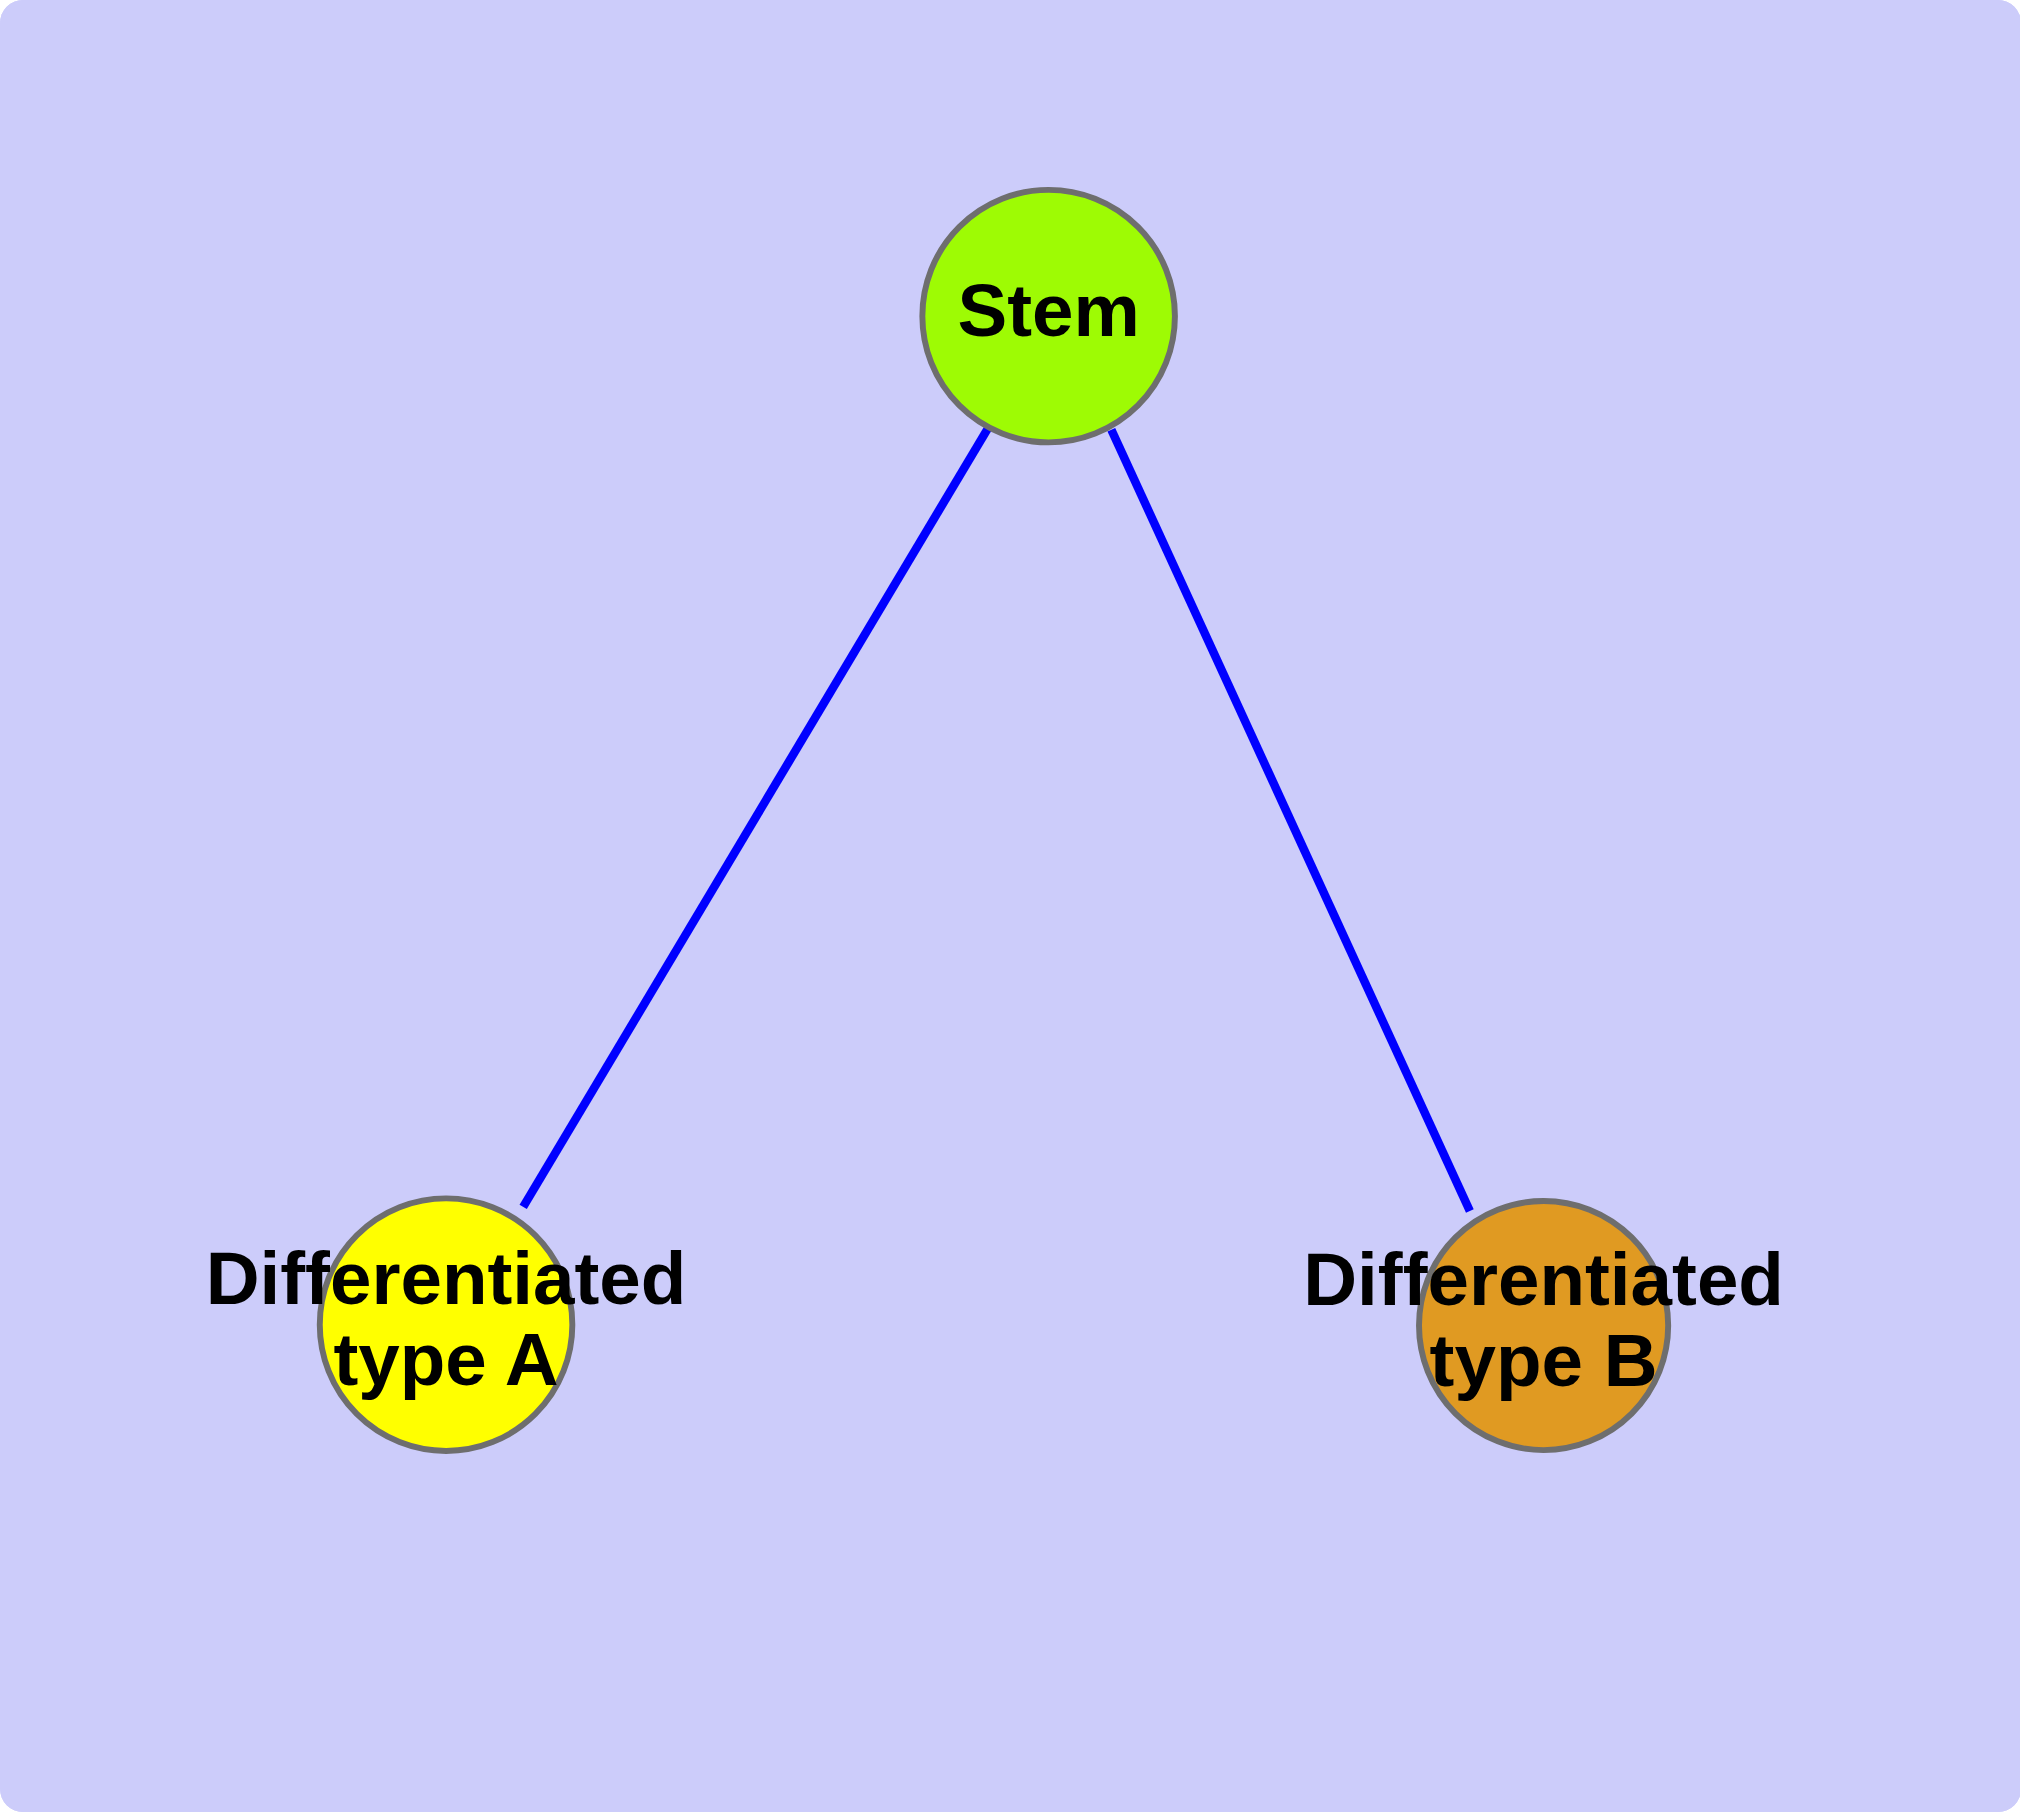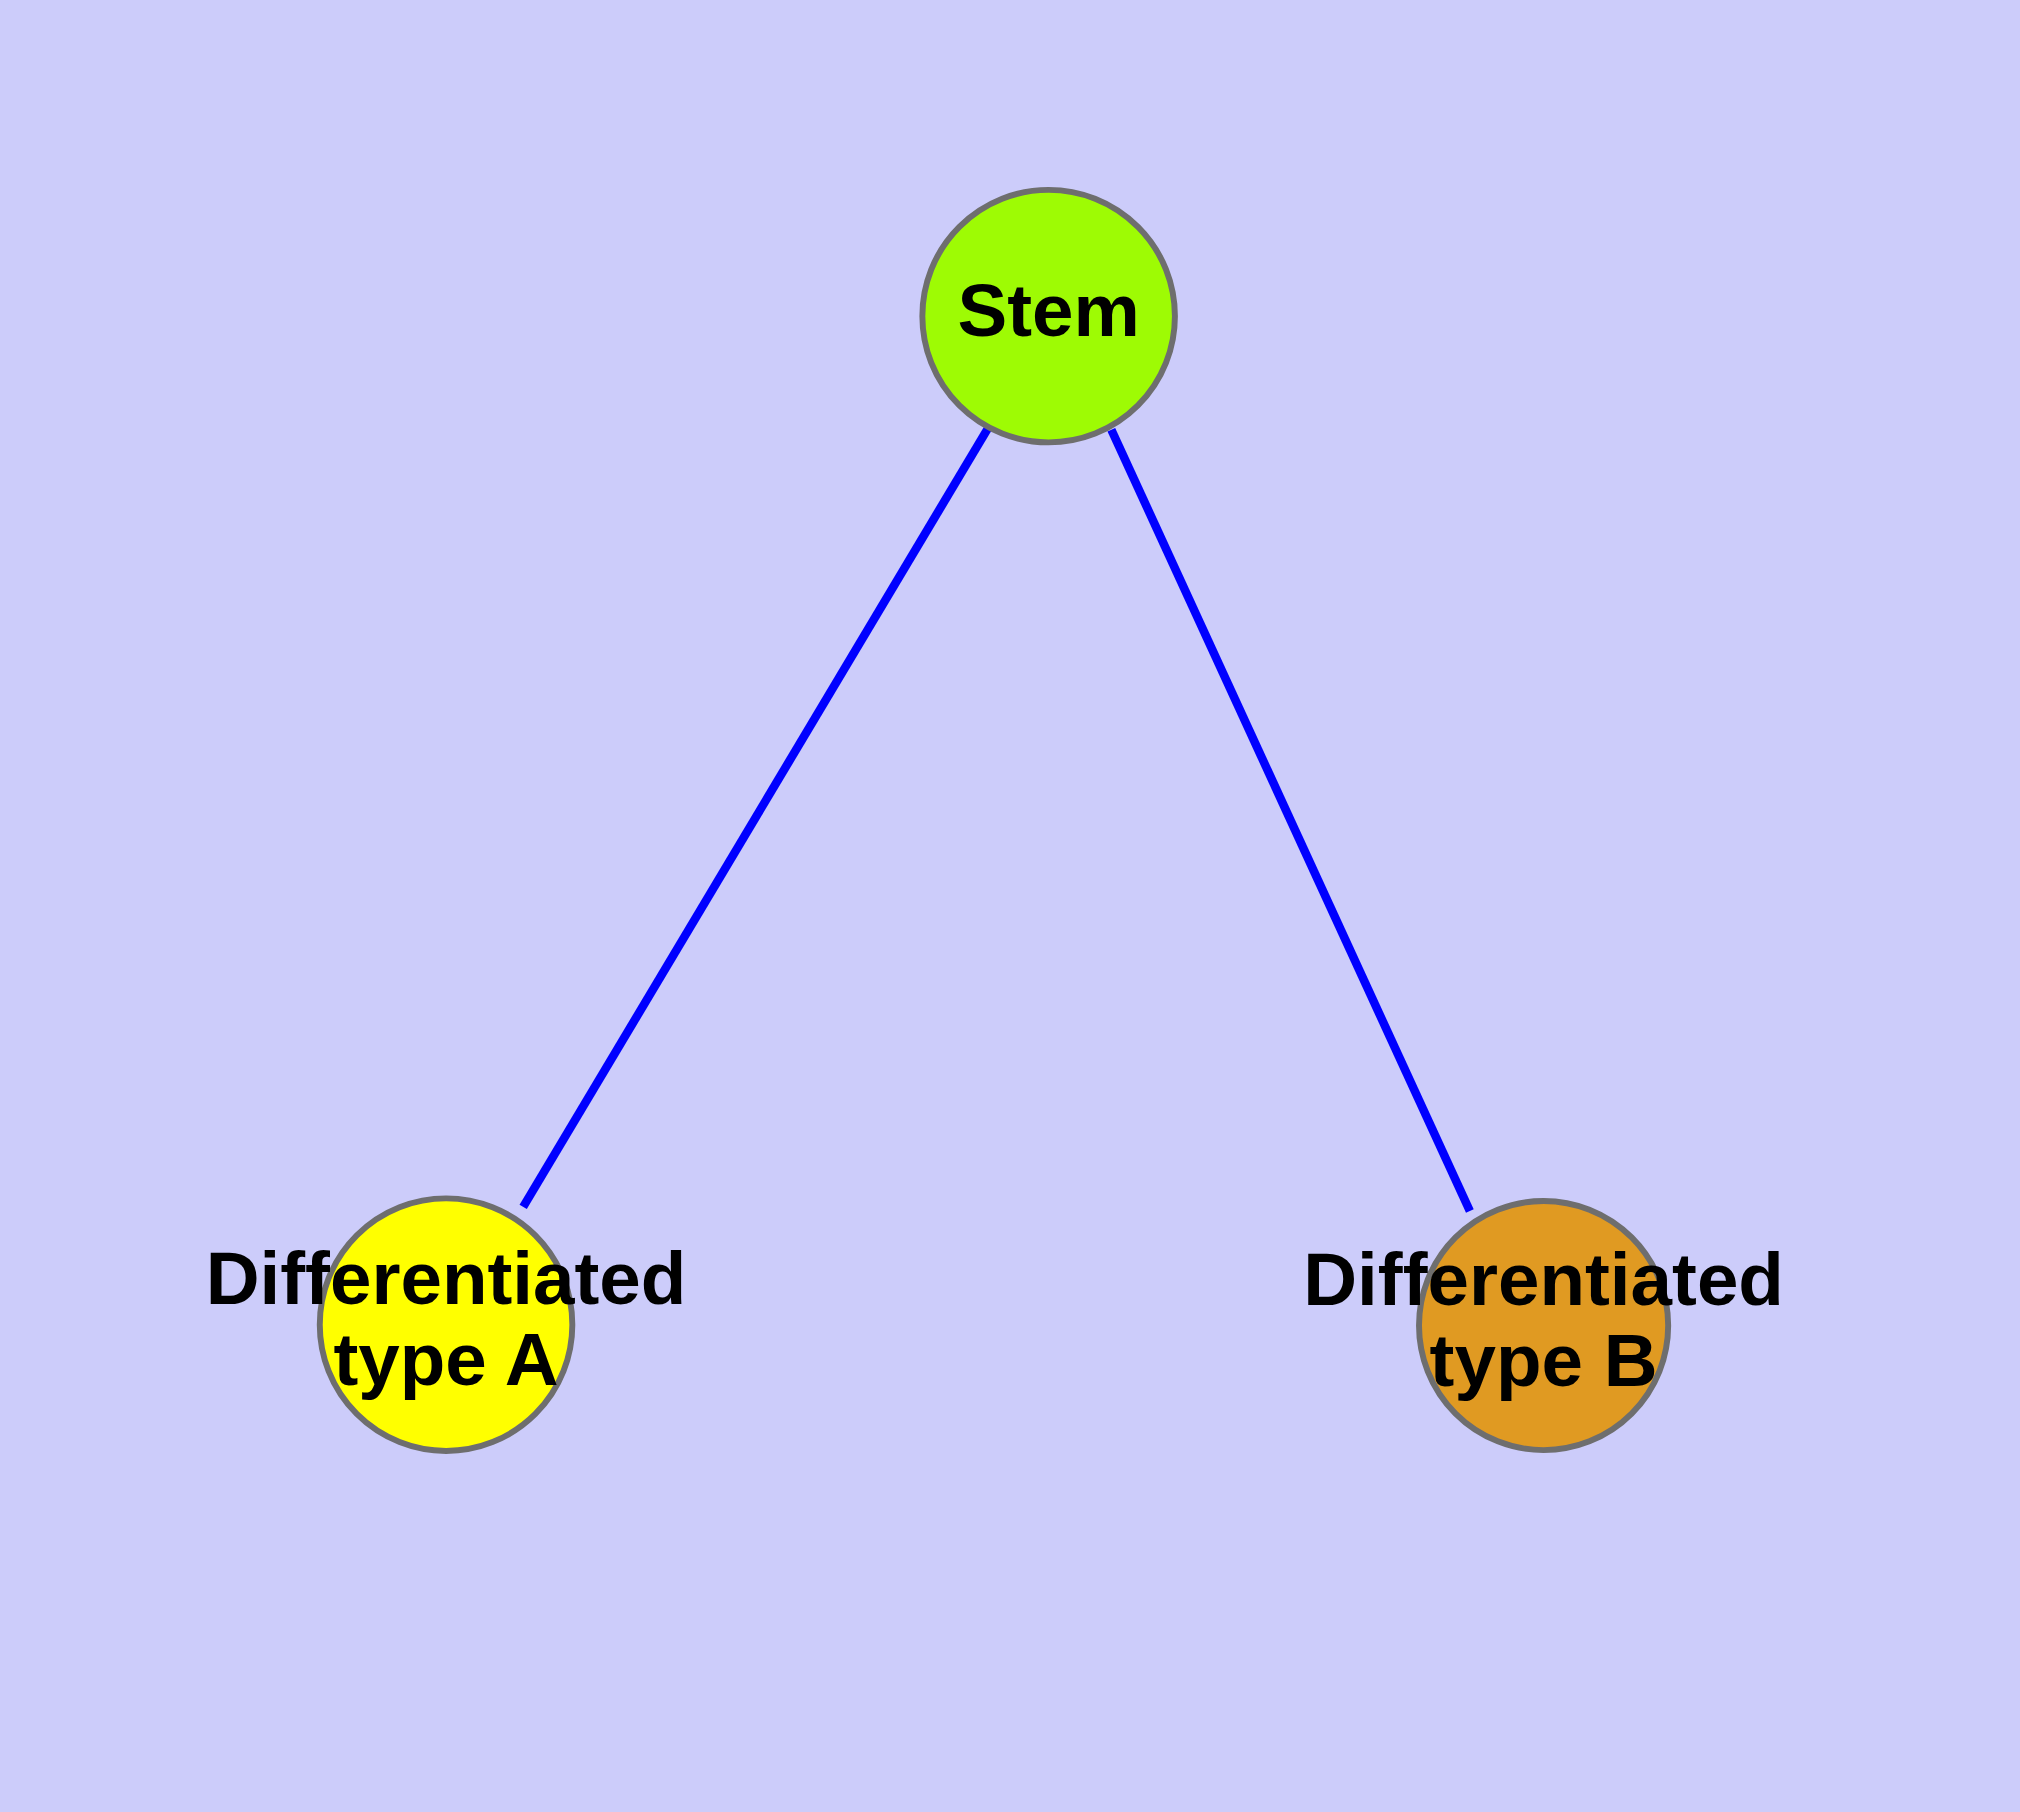--- a/index.html
+++ b/index.html
@@ -7,20 +7,21 @@
     margin: 0;
     padding: 0;
     background: #ffffff;
   }
   #canvas {
     position: relative;
     width: 2021px;
     height: 1812px;
     overflow: hidden;
     font-family: "Liberation Sans", sans-serif;
+    border-radius: 23px;
   }
   #graph-svg {
     position: absolute;
     top: 0;
     left: 0;
     width: 2021px;
     height: 1812px;
     display: block;
   }
   .node-label {

